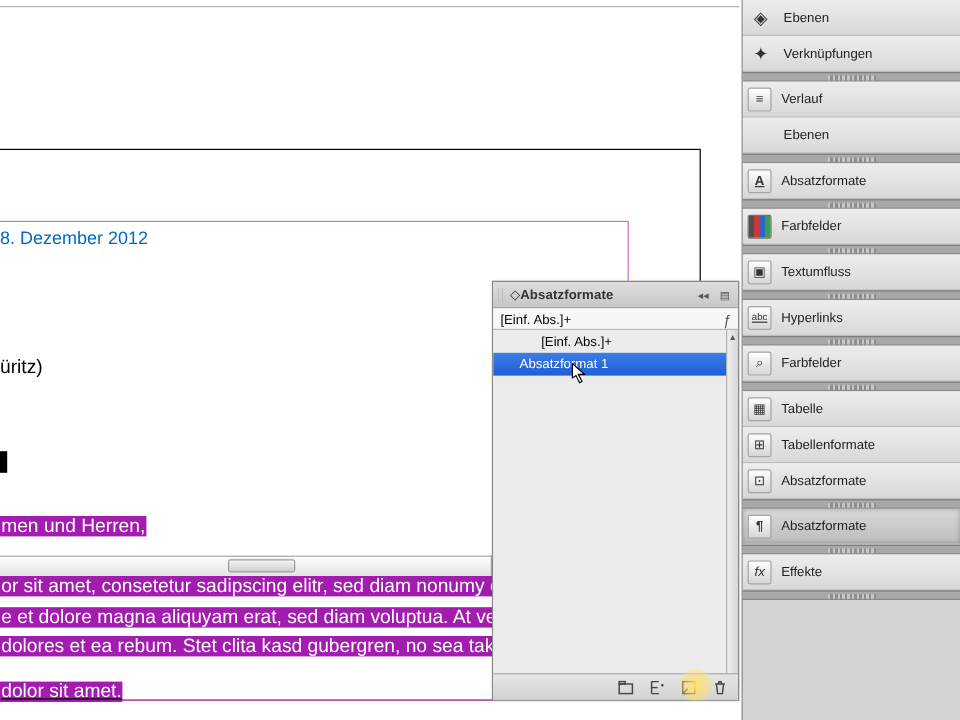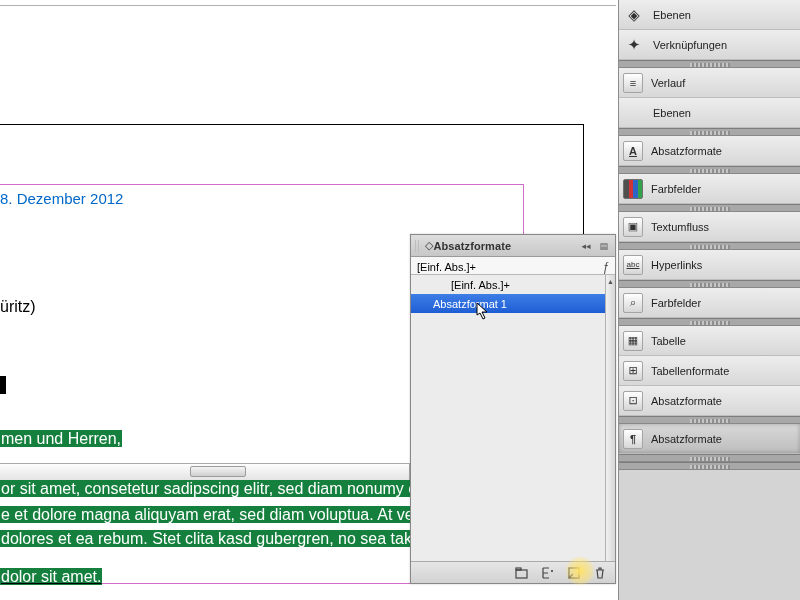--- a/index.html
+++ b/index.html
@@ -12,21 +12,21 @@
   .page-margin { position:absolute; left:-16px; top:184px; width:540px; height:400px; border:1px solid #d26aca; }
   .date-line { position:absolute; left:0; top:190px; color:#0068c8; font-size:15px; }
   .doc-text { position:absolute; left:0; font-size:16px; color:#000; }
   .ln-302 { top:298px; }
   .ln-380 { top:376px; }
   .ln-432 { top:430px; }
   .ln-484 { top:480px; }
   .ln-508 { top:506px; }
   .ln-532 { top:530px; }
   .ln-556 { top:568px;text-decoration:underline; }
-  .sel { background:#15803d; color:#fff; padding:0 1px; }
+  .sel { background:#a21caf; color:#fff; padding:0 1px; }
   .small-black { display:inline-block; width:6px; height:18px; background:#000; vertical-align:bottom; }
 
   
   .hscroll { position:absolute; left:0; bottom:0; width:410px; height:17px; background:linear-gradient(#fdfdfd,#e4e4e4); border-top:1px solid #a9a9a9; border-right:1px solid #a9a9a9; }
   .hscroll-thumb { position:absolute; left:190px; top:2px; width:56px; height:11px; background:linear-gradient(#f4f4f4,#cfcfcf); border:1px solid #9b9b9b; border-radius:2px; }
 
   
   .float-panel { position:absolute; left:410px; top:234px; width:206px; height:350px; background:#e6e6e6; border:1px solid #888; box-shadow:0 0 2px rgba(0,0,0,0.2); }
   .fp-titlebar { height:22px; background:linear-gradient(#dedede,#c7c7c7); border-bottom:1px solid #9a9a9a; display:flex; align-items:center; padding:0 4px; font-size:11px; color:#333; }
   .fp-grip { width:6px; height:12px; background:repeating-linear-gradient(90deg,#bdbdbd 0 1px,transparent 1px 3px); margin-right:4px; }
@@ -237,19 +237,23 @@
 
   <div class="dock-item active">
     <span class="ic" style="font-weight:bold">¶</span>
     <span>Absatzformate</span>
   </div>
 
   <div class="group-sep">
       <div class="grip"></div>
     </div>
 
+  <div class="dock-item">
+    <span class="ic" style="font-style:italic">fx</span>
+    <span>Effekte</span>
+  </div>
 
   <div class="group-sep">
       <div class="grip"></div>
     </div>
 
 
 </div>
 
 </body></html>

